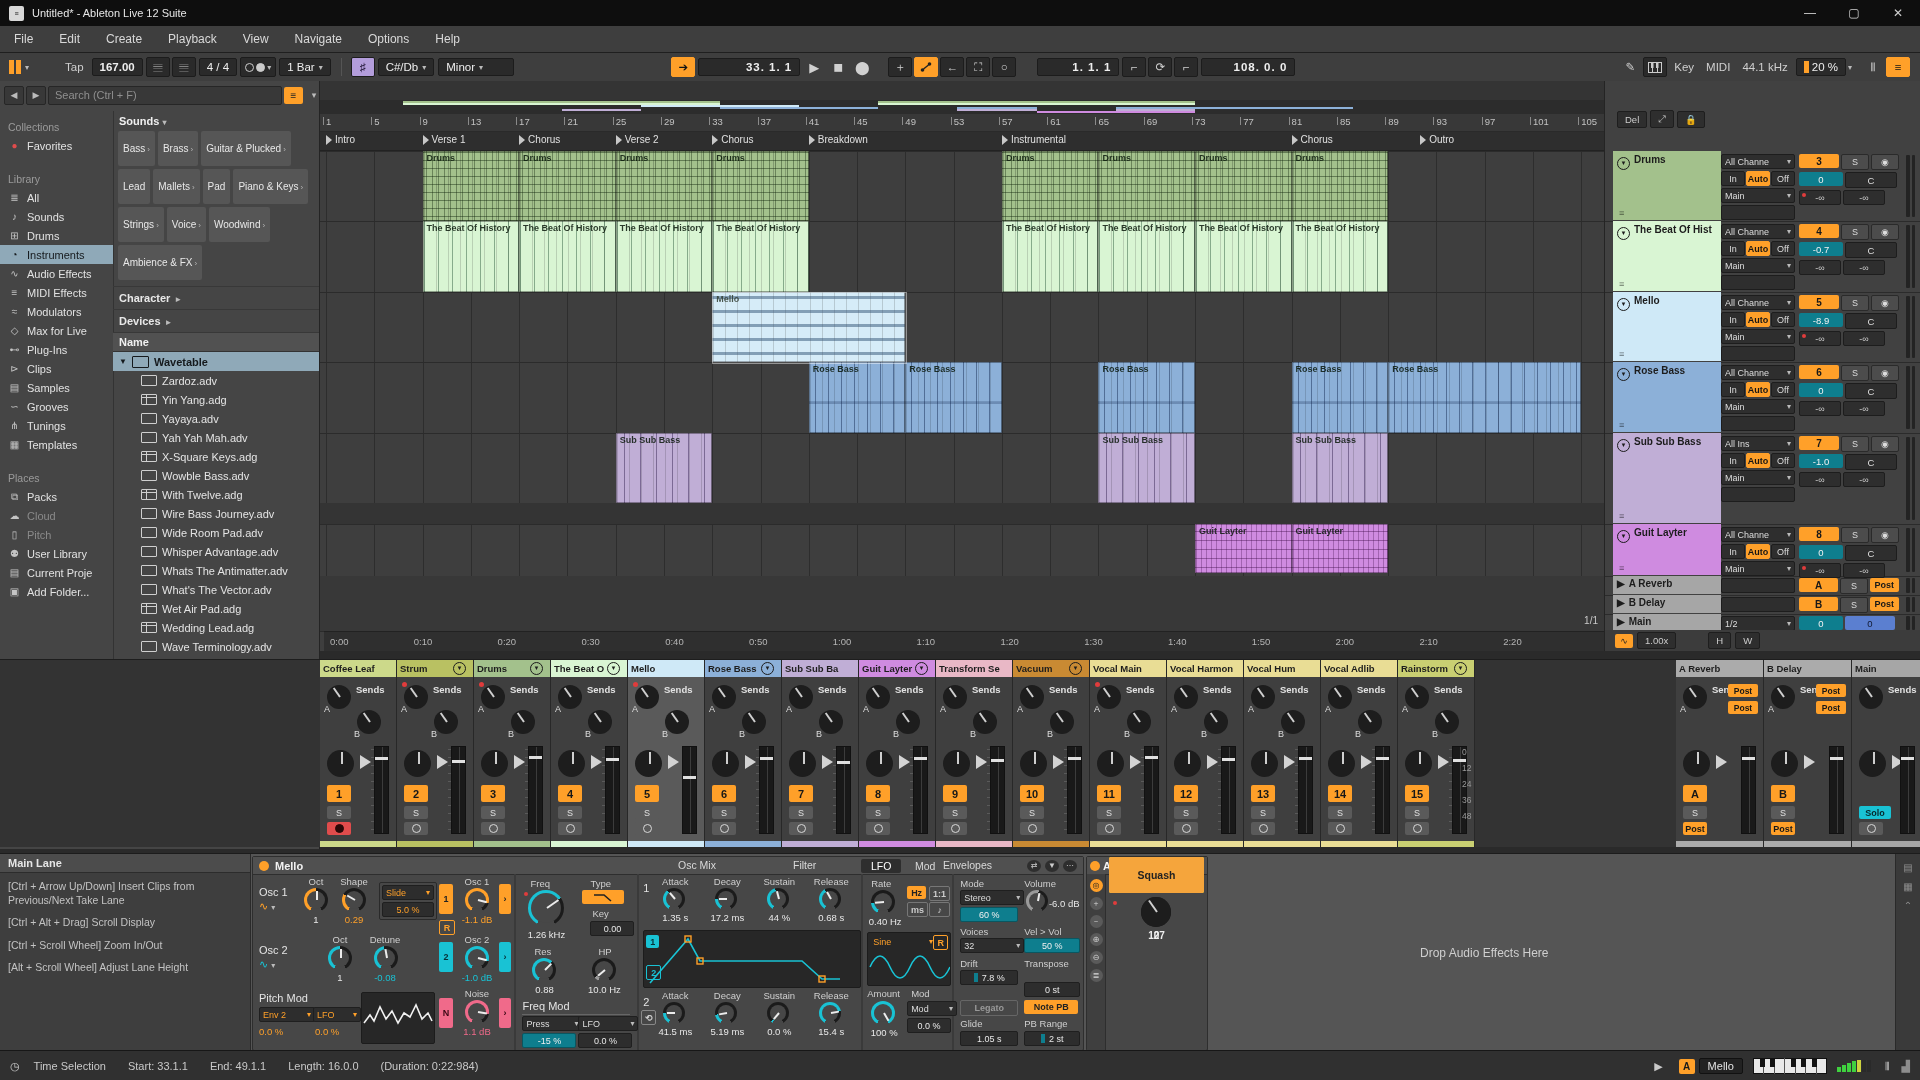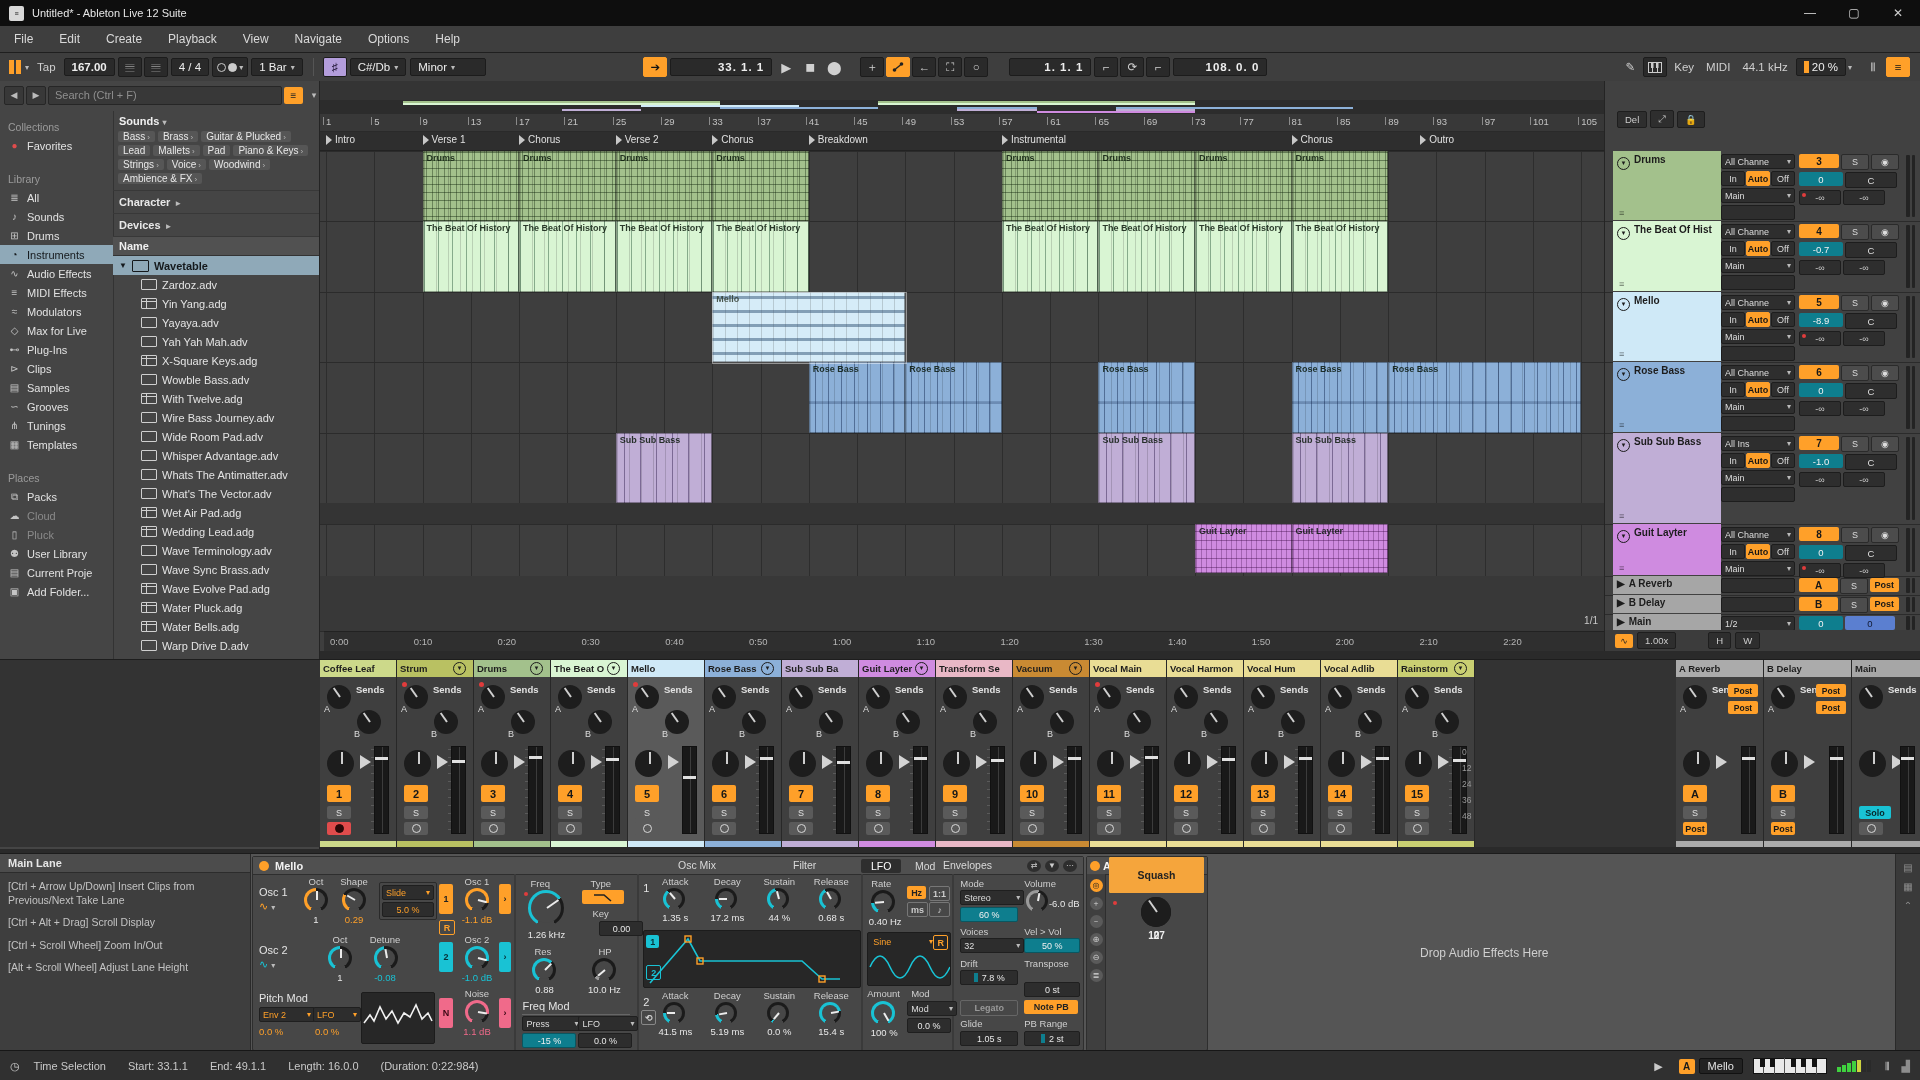--- a/index.html
+++ b/index.html
@@ -44,21 +44,21 @@
   .navhead{color:#9b9b9b;font-size:10.5px;padding:4px 0 3px 8px;}
   .navitem{display:flex;align-items:center;gap:6px;height:19px;padding-left:8px;color:#e2e2e2;font-size:11px;white-space:nowrap;overflow:hidden;}
   .navitem .nico{width:13px;text-align:center;color:#c4c4c4;font-size:10px;flex:none;}
   .navitem.sel{background:#8fa9b8;color:#15191c;}
   .navitem.sel .nico{color:#15191c;}
   .navitem.dim{color:#8a8a8a;}
   .navgap{height:14px;}
   #blist{position:absolute;left:113px;top:30px;right:0;bottom:0;overflow:hidden;}
   .bhdr{font-weight:bold;color:#f0f0f0;padding:4px 6px 2px;font-size:11px;}
   #chips{display:flex;flex-wrap:wrap;gap:3px;padding:2px 5px 6px;border-bottom:1px solid #383838;}
-  .chip{background:#565656;border-radius:2px;padding:0 5px;font-size:10px;color:#e8e8e8;white-space:nowrap;}
+  .chip{background:#565656;border-radius:2px;padding:12px 5px;font-size:10px;color:#e8e8e8;white-space:nowrap;}
   .chip .arr{color:#b5b5b5;font-size:8px;margin-left:2px;}
   .secrow{padding:5px 6px;border-bottom:1px solid #383838;color:#e8e8e8;font-weight:bold;font-size:11px;}
   .secrow .tri{font-size:8px;color:#bbb;margin-left:4px;}
   #namehdr{background:#515151;color:#f0f0f0;font-weight:bold;padding:3px 6px;border-bottom:1px solid #333;}
   .litem{display:flex;align-items:center;gap:5px;height:19px;padding-left:28px;color:#e4e4e4;font-size:11px;white-space:nowrap;overflow:hidden;}
   .litem .ficon{width:14px;height:9px;border:1px solid #cfcfcf;border-radius:1px;flex:none;position:relative;}
   .litem .ficon.adg::after{content:"";position:absolute;left:4px;top:0;bottom:0;width:1px;background:#cfcfcf;}
   .litem .ficon.adg::before{content:"";position:absolute;left:0;right:0;top:2px;height:1px;background:#cfcfcf;}
   .folderrow{display:flex;align-items:center;gap:5px;height:19px;padding-left:6px;background:#8fa9b8;color:#15191c;font-weight:bold;}
   .folderrow .tri{font-size:8px;}
@@ -259,21 +259,21 @@
       <span>Help</span>
 
   </div>
 
   <div id="transport" class="abs">
     <span class="linkbars">
         <i></i>
         <i></i>
       </span>
     <span class="caret">▾</span>
-    <span class="tlabel" style="margin-left:2px">Tap</span>
+    <span class="tlabel" style="margin-left:30px">Tap</span>
     <span class="tbox" style="font-weight:bold">167.00</span>
     <span class="tico">𝄙</span>
     <span class="tico">𝄙</span>
     <span class="tbox">4 / 4</span>
     <span class="tico metro" style="width:34px;gap:2px">
         <i></i>
         <i class="f"></i>
         <span class="caret">▾</span>
       </span>
     <span class="tbox">
@@ -433,21 +433,21 @@
           <span>Packs</span>
         </div>
 
         <div class="navitem dim">
           <span class="nico">☁</span>
           <span>Cloud</span>
         </div>
 
         <div class="navitem dim">
           <span class="nico">▯</span>
-          <span>Pluck</span>
+          <span>Pitch</span>
         </div>
 
         <div class="navitem">
           <span class="nico">⚉</span>
           <span>User Library</span>
         </div>
 
         <div class="navitem">
           <span class="nico">▤</span>
           <span>Current Proje</span>
@@ -1755,21 +1755,21 @@
           <i class="reddot" style="left:8px;top:18px"></i>
           <div class="kn" style="position:absolute;left:12px;top:16px;width:36px;height:36px;--deg:205deg"></div>
           <div class="kval" style="position:absolute;left:2px;top:55px;width:56px">1.26 kHz</div>
           <div class="klabel" style="position:absolute;left:74px;top:4px">Type</div>
           <div class="sqbtn" style="position:absolute;left:66px;top:16px;width:42px;height:14px;background:#ffa029">
             <svg width="20" height="10" viewBox="0 0 20 10">
                 <polyline points="1,3 11,3 18,9" fill="none" stroke="#222" stroke-width="1.6"></polyline>
               </svg>
           </div>
           <div class="klabel" style="position:absolute;left:76px;top:34px">Key</div>
-          <div class="dvalbox" style="position:absolute;left:83px;top:47px;width:42px">0.00</div>
+          <div class="dvalbox" style="position:absolute;left:74px;top:47px;width:42px">0.00</div>
           <div class="klabel" style="position:absolute;left:18px;top:72px">Res</div>
           <div class="kn" style="position:absolute;left:16px;top:84px;width:24px;height:24px;--deg:195deg"></div>
           <div class="kval" style="position:absolute;left:8px;top:110px;width:40px">0.88</div>
           <div class="klabel" style="position:absolute;left:82px;top:72px">HP</div>
           <div class="kn d" style="position:absolute;left:76px;top:84px;width:24px;height:24px;--deg:20deg"></div>
           <div class="kval" style="position:absolute;left:66px;top:110px;width:44px">10.0 Hz</div>
           <div style="position:absolute;left:6px;top:126px;color:#e4e4e4;border-bottom:1px solid #666;width:108px;padding-bottom:2px">Freq Mod</div>
           <div class="ddrop" style="position:absolute;left:6px;top:142px;width:52px;color:#ddd">
               <span>Press</span>
               <span class="caret" style="color:#bbb">▾</span>

